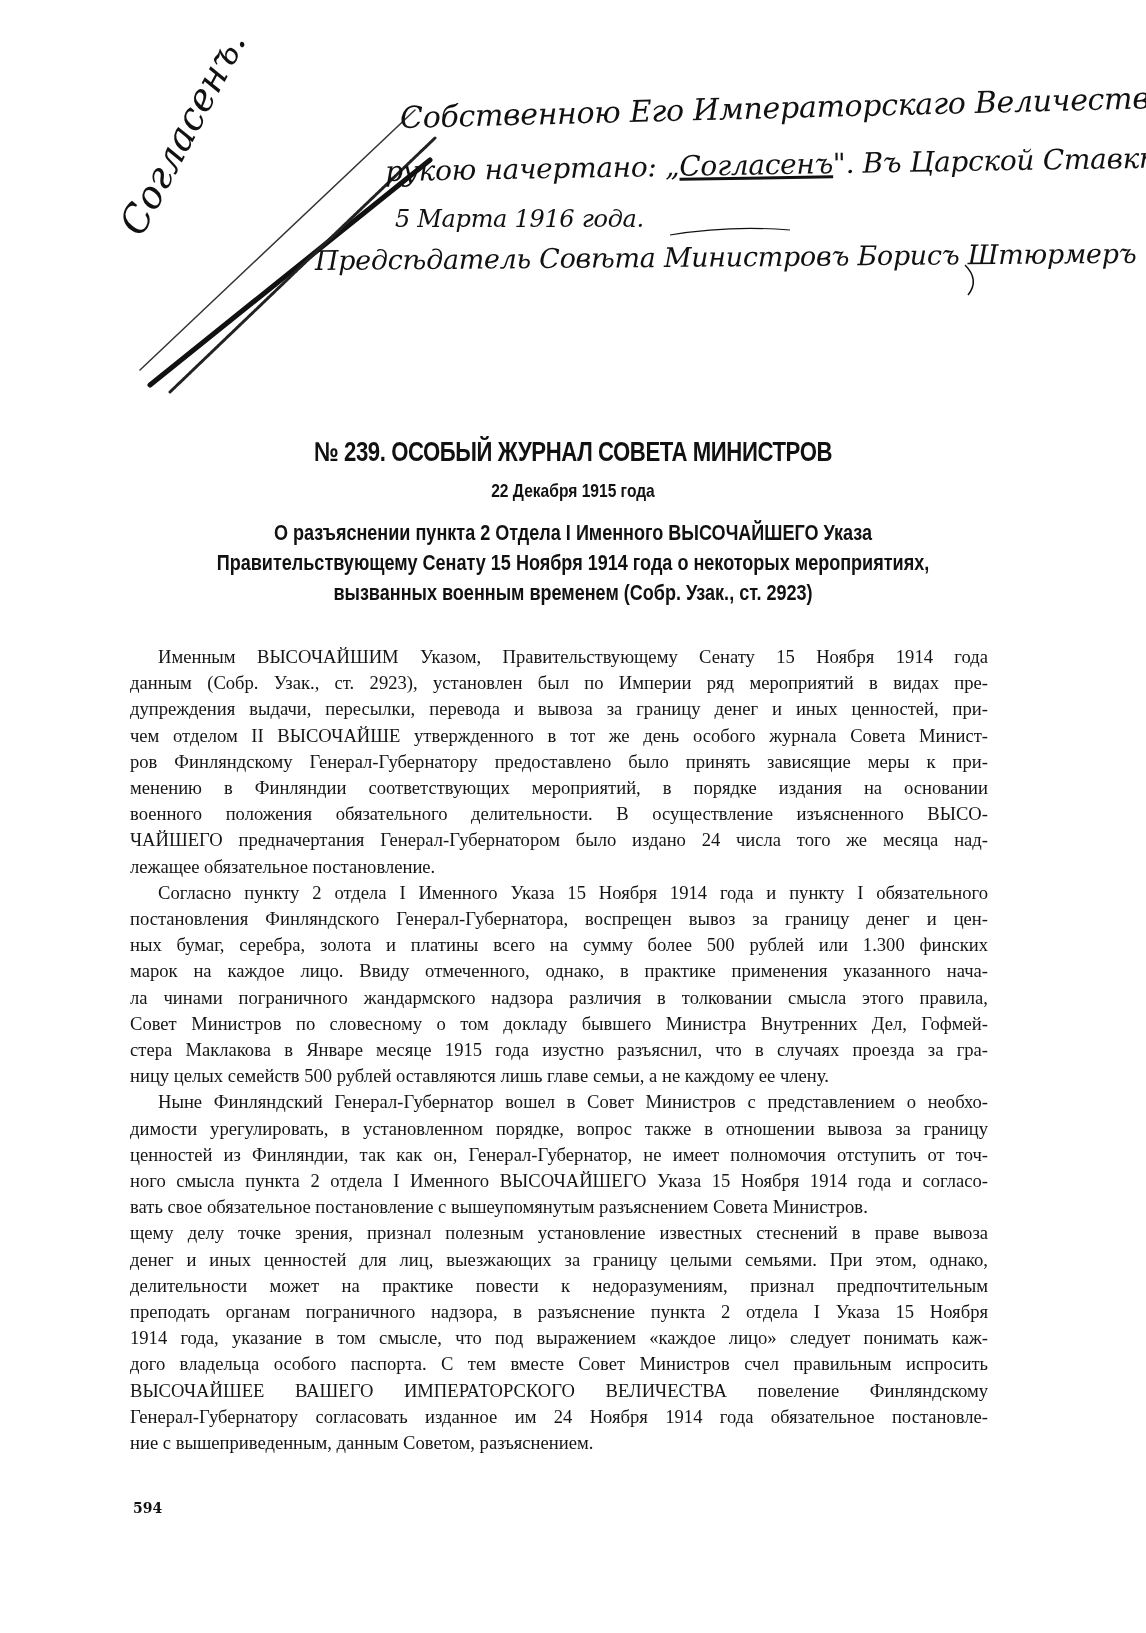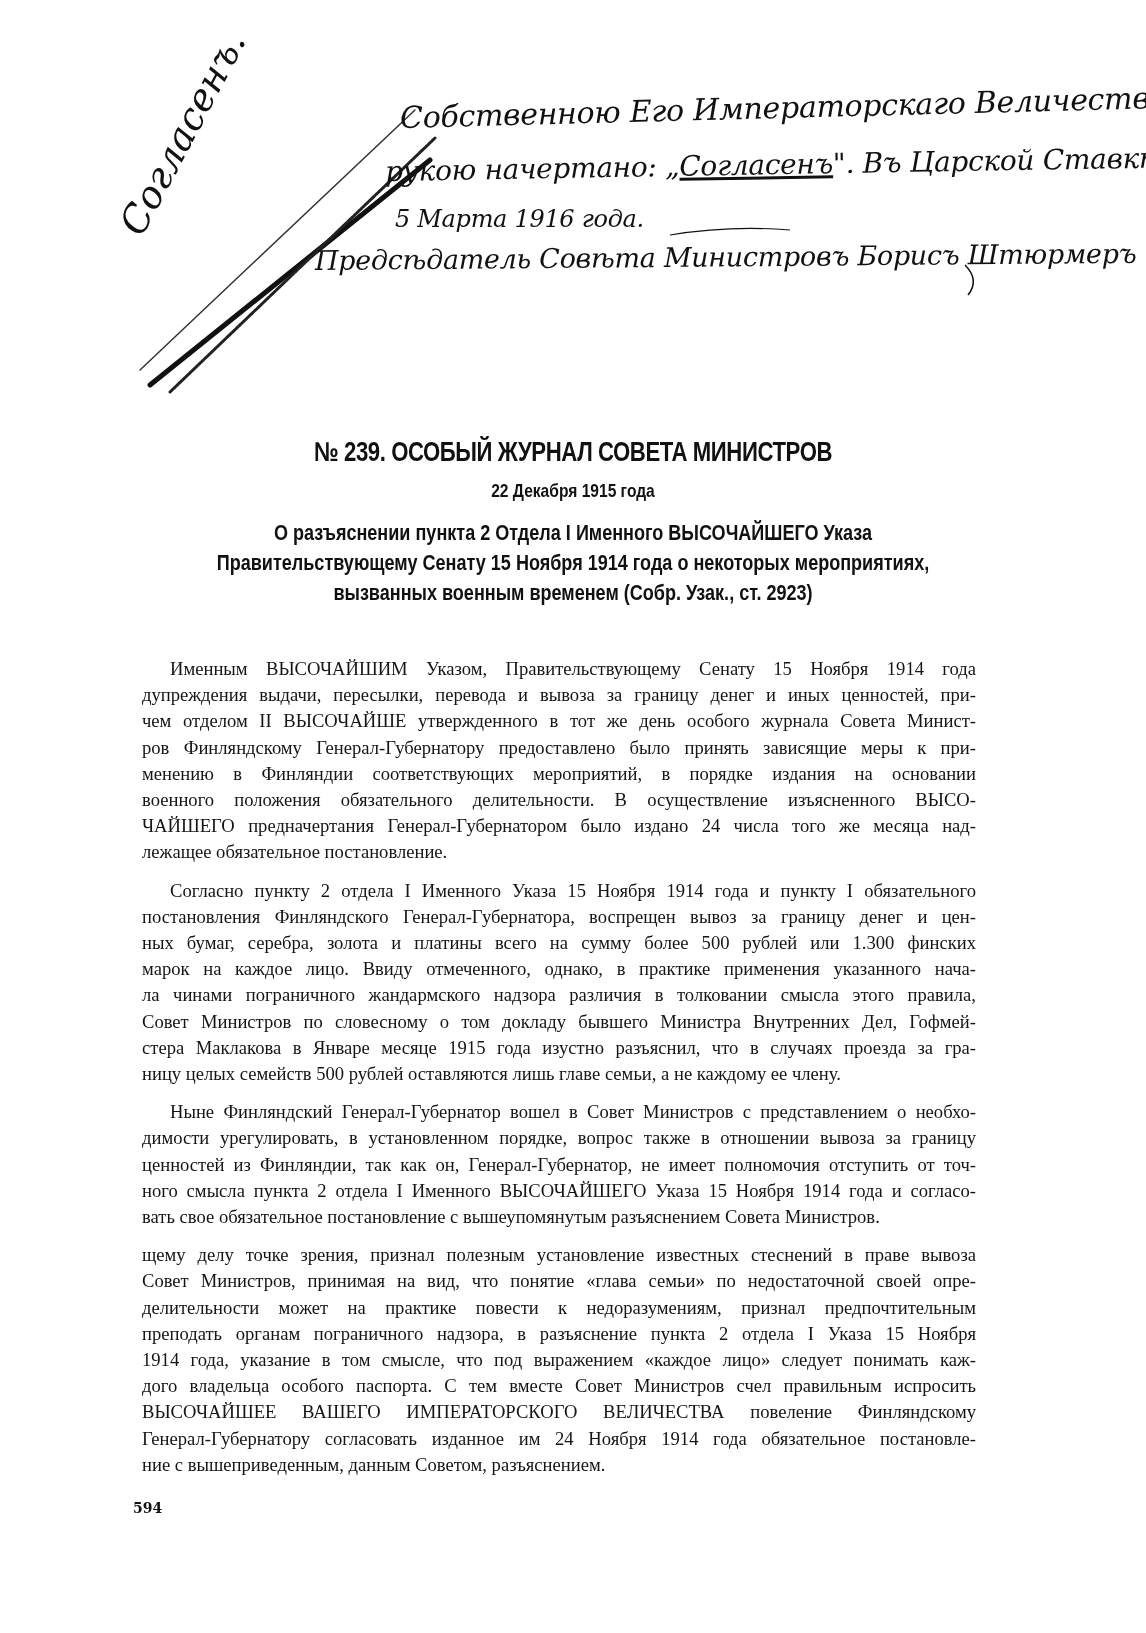--- a/index.html
+++ b/index.html
@@ -54,21 +54,21 @@
     transform: scaleX(0.82); transform-origin: center top;
   }
   .doc-subtitle span { display: block; white-space: nowrap; }
 
   
   .body-text {
     position: absolute; left: 130px; top: 644px; width: 858px;
     font-family: "Liberation Serif", "DejaVu Serif", serif;
     font-size: 18.6px; line-height: 26.2px; color: #151515;
   }
-  .para { margin: 12px; text-indent: 0; }
+  .para { margin: 0; text-indent: 0; }
   .line { display: block; white-space: nowrap; text-align: justify; text-align-last: justify; }
   .line.last { text-align-last: left; }
   .line.indent { padding-left: 28px; }
 
   .page-number {
     position: absolute; left: 133px; top: 1500px;
     font-family: "DejaVu Serif", serif; font-weight: bold; font-size: 14px; color: #111;
   }
 </style>
 </head>
@@ -98,20 +98,21 @@
   <div class="doc-date">22 Декабря 1915 года</div>
   <div class="doc-subtitle">
     <span>О разъяснении пункта 2 Отдела I Именного ВЫСОЧАЙШЕГО Указа</span>
     <span>Правительствующему Сенату 15 Ноября 1914 года о некоторых мероприятиях,</span>
     <span>вызванных военным временем (Собр. Узак., ст. 2923)</span>
   </div>
 
   <div class="body-text">
     <div class="para">
       <span class="line indent">Именным ВЫСОЧАЙШИМ Указом, Правительствующему Сенату 15 Ноября 1914 года</span>
+      <span class="line">данным (Собр. Узак., ст. 2923), установлен был по Империи ряд мероприятий в видах пре-</span>
       <span class="line">дупреждения выдачи, пересылки, перевода и вывоза за границу денег и иных ценностей, при-</span>
       <span class="line">чем отделом II ВЫСОЧАЙШЕ утвержденного в тот же день особого журнала Совета Минист-</span>
       <span class="line">ров Финляндскому Генерал-Губернатору предоставлено было принять зависящие меры к при-</span>
       <span class="line">менению в Финляндии соответствующих мероприятий, в порядке издания на основании</span>
       <span class="line">военного положения обязательного делительности. В осуществление изъясненного ВЫСО-</span>
       <span class="line">ЧАЙШЕГО предначертания Генерал-Губернатором было издано 24 числа того же месяца над-</span>
       <span class="line last">лежащее обязательное постановление.</span>
     </div>
     <div class="para">
       <span class="line indent">Согласно пункту 2 отдела I Именного Указа 15 Ноября 1914 года и пункту I обязательного</span>
@@ -125,21 +126,21 @@
     </div>
     <div class="para">
       <span class="line indent">Ныне Финляндский Генерал-Губернатор вошел в Совет Министров с представлением о необхо-</span>
       <span class="line">димости урегулировать, в установленном порядке, вопрос также в отношении вывоза за границу</span>
       <span class="line">ценностей из Финляндии, так как он, Генерал-Губернатор, не имеет полномочия отступить от точ-</span>
       <span class="line">ного смысла пункта 2 отдела I Именного ВЫСОЧАЙШЕГО Указа 15 Ноября 1914 года и согласо-</span>
       <span class="line last">вать свое обязательное постановление с вышеупомянутым разъяснением Совета Министров.</span>
     </div>
     <div class="para">
       <span class="line">щему делу точке зрения, признал полезным установление известных стеснений в праве вывоза</span>
-      <span class="line">Совет Министров, принимая на вид, что понятие «глава семьи» по недостаточной своей опре-</span>
+      <span class="line">денег и иных ценностей для лиц, выезжающих за границу целыми семьями. При этом, однако,</span>
       <span class="line">делительности может на практике повести к недоразумениям, признал предпочтительным</span>
       <span class="line">преподать органам пограничного надзора, в разъяснение пункта 2 отдела I Указа 15 Ноября</span>
       <span class="line">1914 года, указание в том смысле, что под выражением «каждое лицо» следует понимать каж-</span>
       <span class="line">дого владельца особого паспорта. С тем вместе Совет Министров счел правильным испросить</span>
       <span class="line">ВЫСОЧАЙШЕЕ ВАШЕГО ИМПЕРАТОРСКОГО ВЕЛИЧЕСТВА повеление Финляндскому</span>
       <span class="line">Генерал-Губернатору согласовать изданное им 24 Ноября 1914 года обязательное постановле-</span>
       <span class="line last">ние с вышеприведенным, данным Советом, разъяснением.</span>
     </div>
   </div>
 

